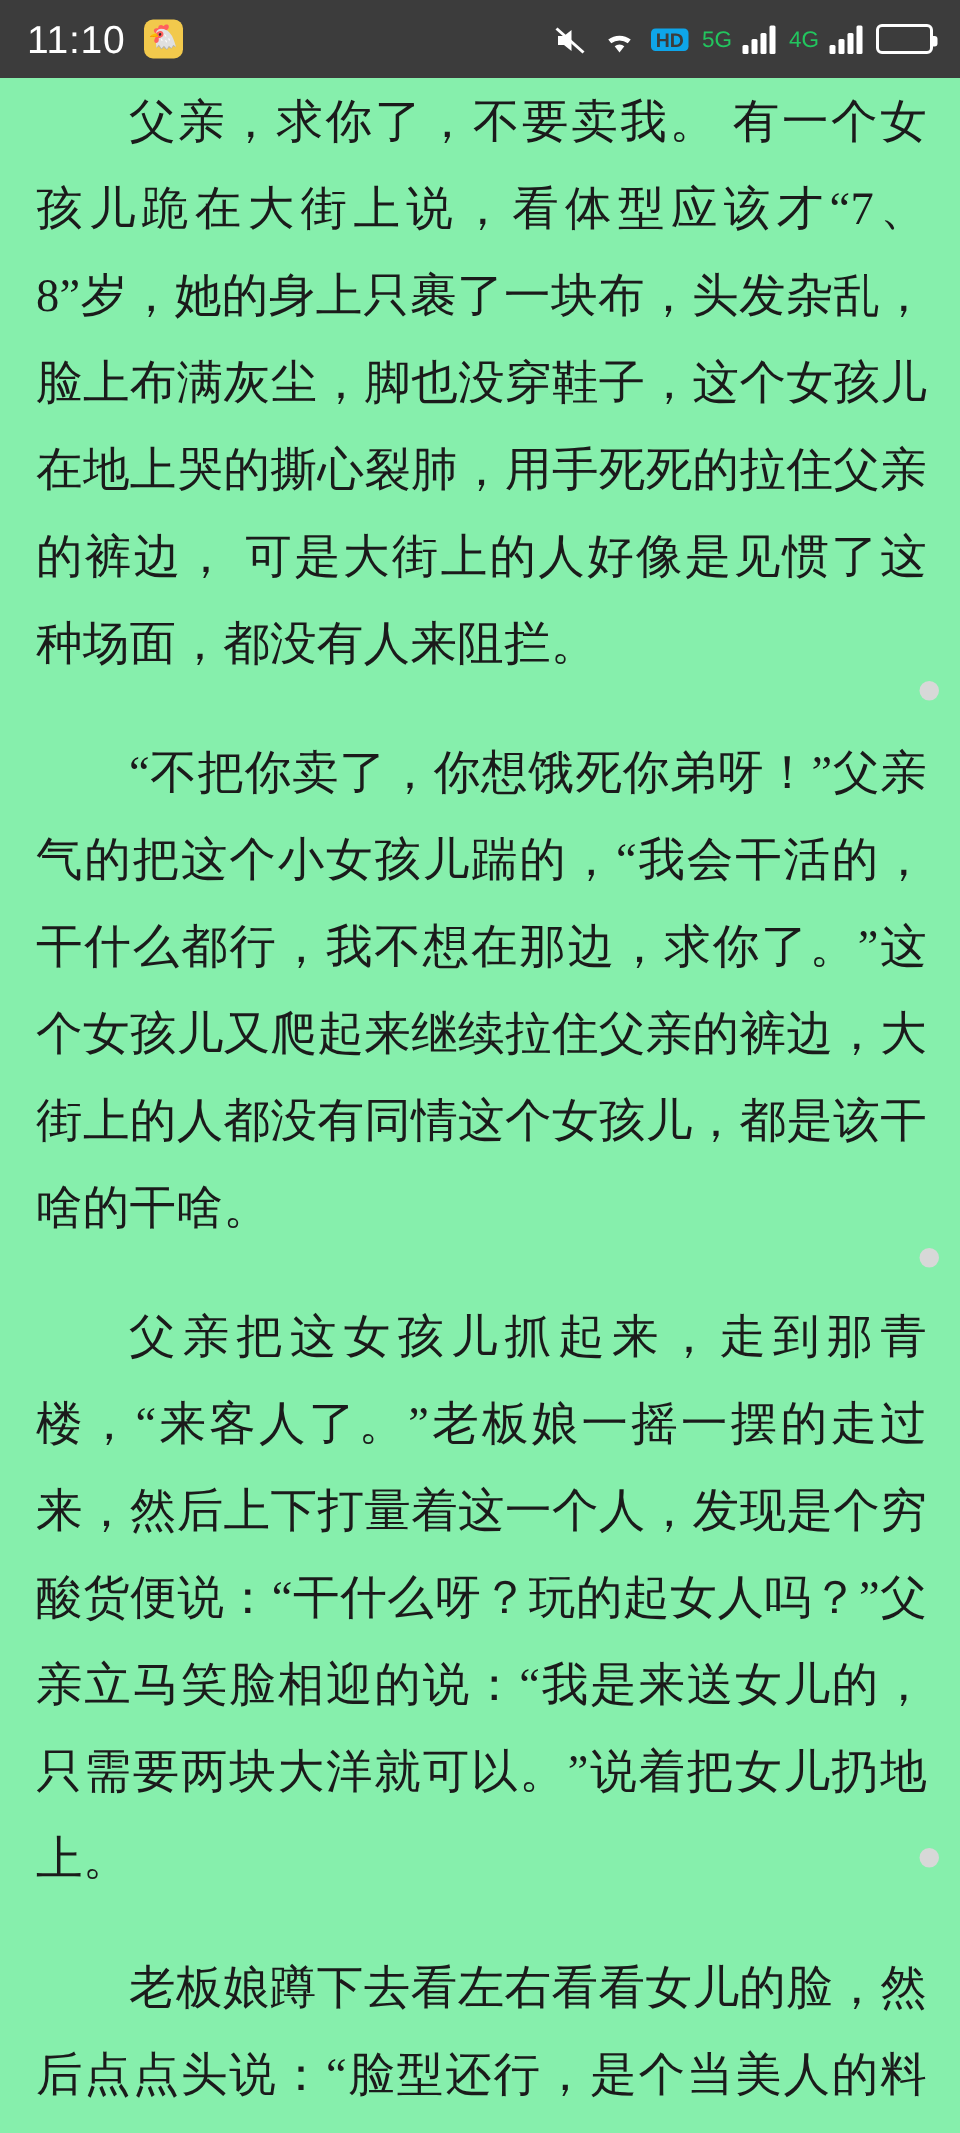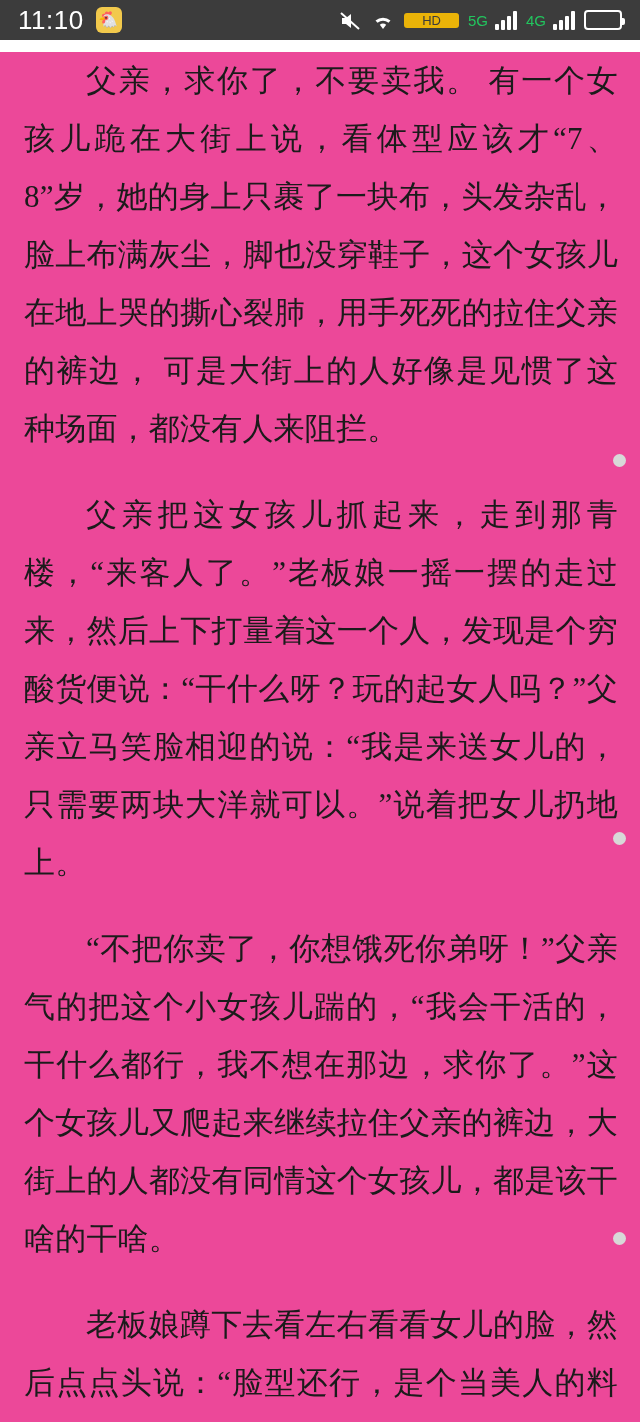--- a/index.html
+++ b/index.html
@@ -10,21 +10,21 @@
   body {
     width: 640px;
     height: 1422px;
     position: relative;
     overflow: hidden;
     font-family: "Liberation Sans", sans-serif;
   }
 
   
   .statusbar {
-    height: 40px;
+    height: 52px;
     width: 100%;
     background: #3c3c3c;
     display: flex;
     align-items: center;
     justify-content: space-between;
     padding: 0 18px;
     box-sizing: border-box;
     color: #ffffff;
   }
   .status-left {
@@ -57,26 +57,26 @@
   }
   .sicon {
     display: inline-flex;
     align-items: flex-end;
     height: 24px;
   }
   .mute-icon svg, .wifi-icon svg { display: block; }
 
   .net-label {
     font-size: 13px;
-    font-weight: normal;
+    font-weight: bold;
     color: #ffffff;
-    background: #eab308;
+    background: #0ea5e9;
     color: #3c3c3c;
     border-radius: 3px;
-    padding: 1px 18px;
+    padding: 1px 3px;
     line-height: 1;
   }
   .net-text {
     font-size: 15px;
     color: #22c55e;
     line-height: 1;
     margin-right: -2px;
   }
   .bars {
     display: inline-flex;
@@ -120,21 +120,21 @@
     border-radius: 1px;
   }
 
   
   .reader {
     position: absolute;
     top: 52px;
     left: 0;
     right: 0;
     bottom: 0;
-    background: #ec4899;
+    background: #86efac;
     overflow: hidden;
   }
   .page {
     padding: 0 22px 0 24px;
     box-sizing: border-box;
   }
   p.para {
     margin: 0;
     font-size: 31px;
     line-height: 58px;
@@ -206,20 +206,20 @@
       </span>
     <span class="battery">
       <span class="fill" style="width:70%"></span>
     </span>
   </div>
 </div>
 
 <div class="reader">
   <div class="page">
     <p class="para first clip-top">父亲，求你了，不要卖我。 有一个女孩儿跪在大街上说，看体型应该才“7、8”岁，她的身上只裹了一块布，头发杂乱，脸上布满灰尘，脚也没穿鞋子，这个女孩儿在地上哭的撕心裂肺，用手死死的拉住父亲的裤边， 可是大街上的人好像是见惯了这种场面，都没有人来阻拦。</p>
+    <p class="para">“不把你卖了，你想饿死你弟呀！”父亲气的把这个小女孩儿踹的，“我会干活的，干什么都行，我不想在那边，求你了。”这个女孩儿又爬起来继续拉住父亲的裤边，大街上的人都没有同情这个女孩儿，都是该干啥的干啥。</p>
     <p class="para">父亲把这女孩儿抓起来，走到那青楼，“来客人了。”老板娘一摇一摆的走过来，然后上下打量着这一个人，发现是个穷酸货便说：“干什么呀？玩的起女人吗？”父亲立马笑脸相迎的说：“我是来送女儿的，只需要两块大洋就可以。”说着把女儿扔地上。</p>
-    <p class="para">“不把你卖了，你想饿死你弟呀！”父亲气的把这个小女孩儿踹的，“我会干活的，干什么都行，我不想在那边，求你了。”这个女孩儿又爬起来继续拉住父亲的裤边，大街上的人都没有同情这个女孩儿，都是该干啥的干啥。</p>
     <p class="para clip-bottom">老板娘蹲下去看左右看看女儿的脸，然后点点头说：“脸型还行，是个当美人的料子，可这丫头的干巴瘦，现在饿，挂些</p>
   </div>
   <span class="dot" style="top:402px"></span>
   <span class="dot" style="top:780px"></span>
   <span class="dot" style="top:1180px"></span>
 </div>
 
 </body></html>

